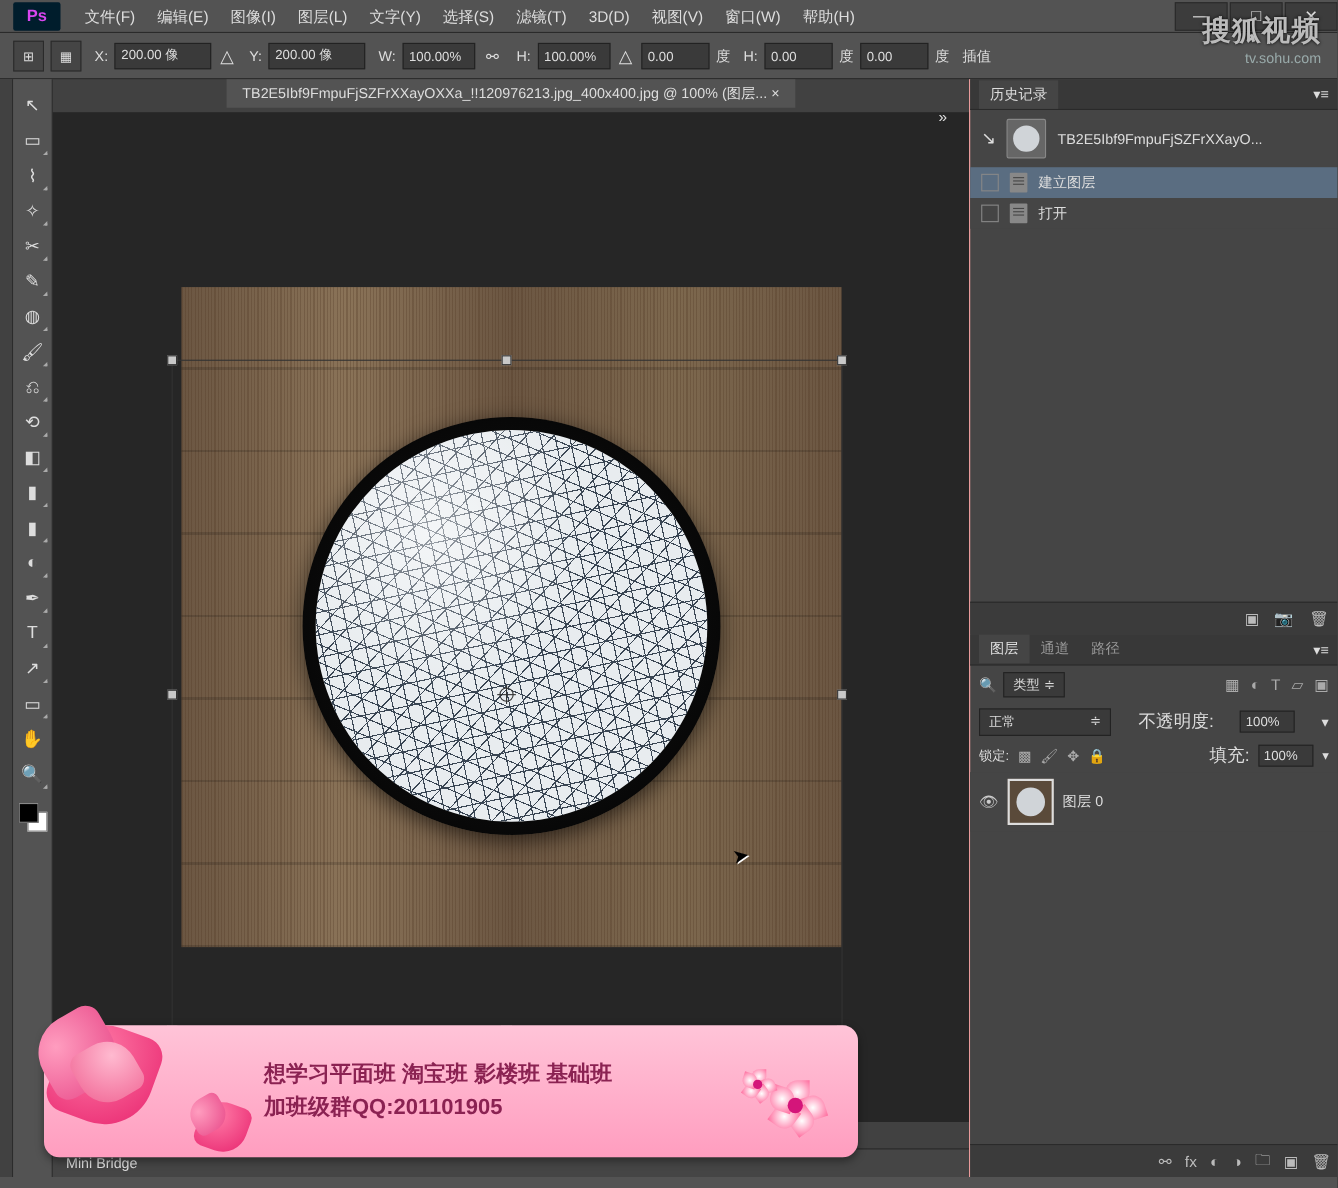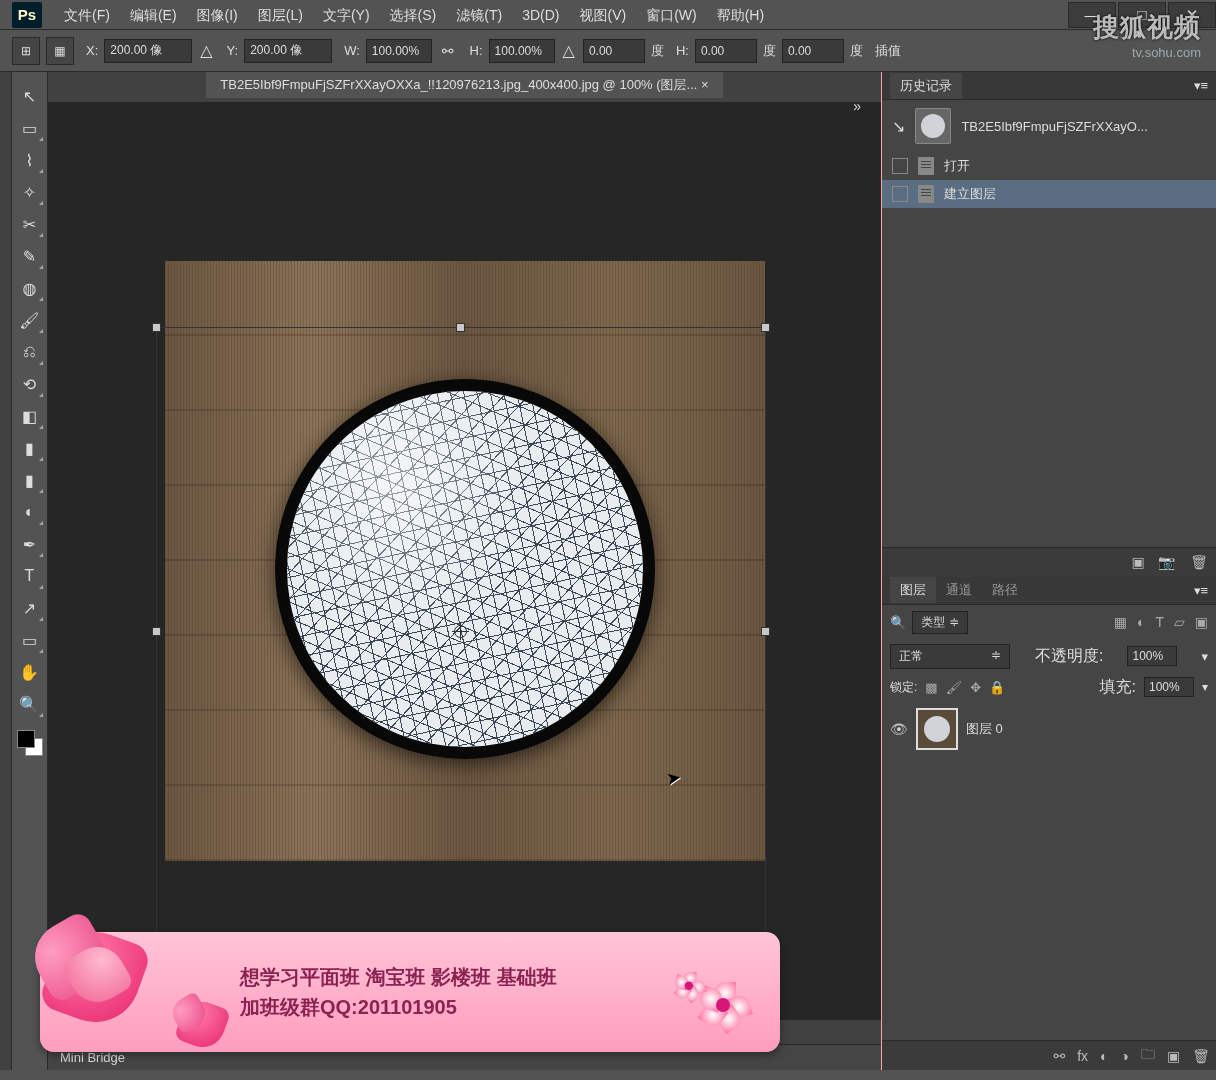--- a/index.html
+++ b/index.html
@@ -1,18 +1,18 @@
 <!DOCTYPE html>
 <html><head>
 <meta charset="utf-8">
 <style>
 * { margin:0; padding:0; box-sizing:border-box; font-family:"Microsoft YaHei",sans-serif; }
 body { background:#535353; width:1216px; height:1080px; overflow:hidden; color:#ddd; font-size:13px; position:relative; }
 .menubar { background:#535353; height:30px; display:flex; align-items:center; border-bottom:1px solid #2a2a2a; }
-.ps-logo { width:30px; height:26px; background:#001d2c; color:#fef9c3; display:flex; align-items:center; justify-content:center; font-weight:bold; margin:0 12px; font-size:15px; border-radius:2px; }
+.ps-logo { width:43px; height:26px; background:#001d2c; color:#d946ef; display:flex; align-items:center; justify-content:center; font-weight:bold; margin:0 12px; font-size:15px; border-radius:2px; }
 .menu-item { padding:0 10px; line-height:30px; cursor:pointer; font-size:14px; }
 .window-controls { margin-left:auto; display:flex; }
 .win-btn { width:48px; height:26px; background:#3c3c3c; border:1px solid #2a2a2a; display:flex; align-items:center; justify-content:center; margin-left:2px; font-size:15px; }
 .options-bar { background:#535353; height:42px; display:flex; align-items:center; padding:0 12px; border-bottom:1px solid #2a2a2a; gap:6px; }
 .opt-icon { width:28px; height:28px; border:1px solid #2a2a2a; background:#454545; display:flex; align-items:center; justify-content:center; font-size:12px; }
 .opt-label { font-size:13px; margin-left:6px; }
 .opt-input { background:#3a3a3a; border:1px solid #222; color:#ddd; height:24px; padding:0 5px; font-size:12px; width:88px; }
 .opt-input.sm { width:66px; }
 .opt-input.xs { width:62px; }
 .delta { font-size:16px; margin:0 2px; }
@@ -236,29 +236,29 @@
     <div class="panel-tab-bar">
       <div class="panel-tab">历史记录</div>
       <div class="panel-menu">▾≡</div>
     </div>
     <div class="history-thumb-row">
       <span class="brush-icon">↘</span>
       <div class="hist-thumb"></div>
       <span class="hist-name">TB2E5Ibf9FmpuFjSZFrXXayO...</span>
     </div>
     <div class="history-list">
+      <div class="history-item selected">
+        <div class="hist-box"></div>
+        <div class="hist-doc-icon"></div>
+        <span>建立图层</span>
+      </div>
       <div class="history-item">
         <div class="hist-box"></div>
         <div class="hist-doc-icon"></div>
         <span>打开</span>
-      </div>
-      <div class="history-item selected">
-        <div class="hist-box"></div>
-        <div class="hist-doc-icon"></div>
-        <span>建立图层</span>
       </div>
     </div>
     <div class="history-spacer"></div>
     <div class="panel-footer">
       <span class="footer-icon">▣</span>
       <span class="footer-icon">📷</span>
       <span class="footer-icon">🗑</span>
     </div>
 
     <div class="panel-tab-bar">

